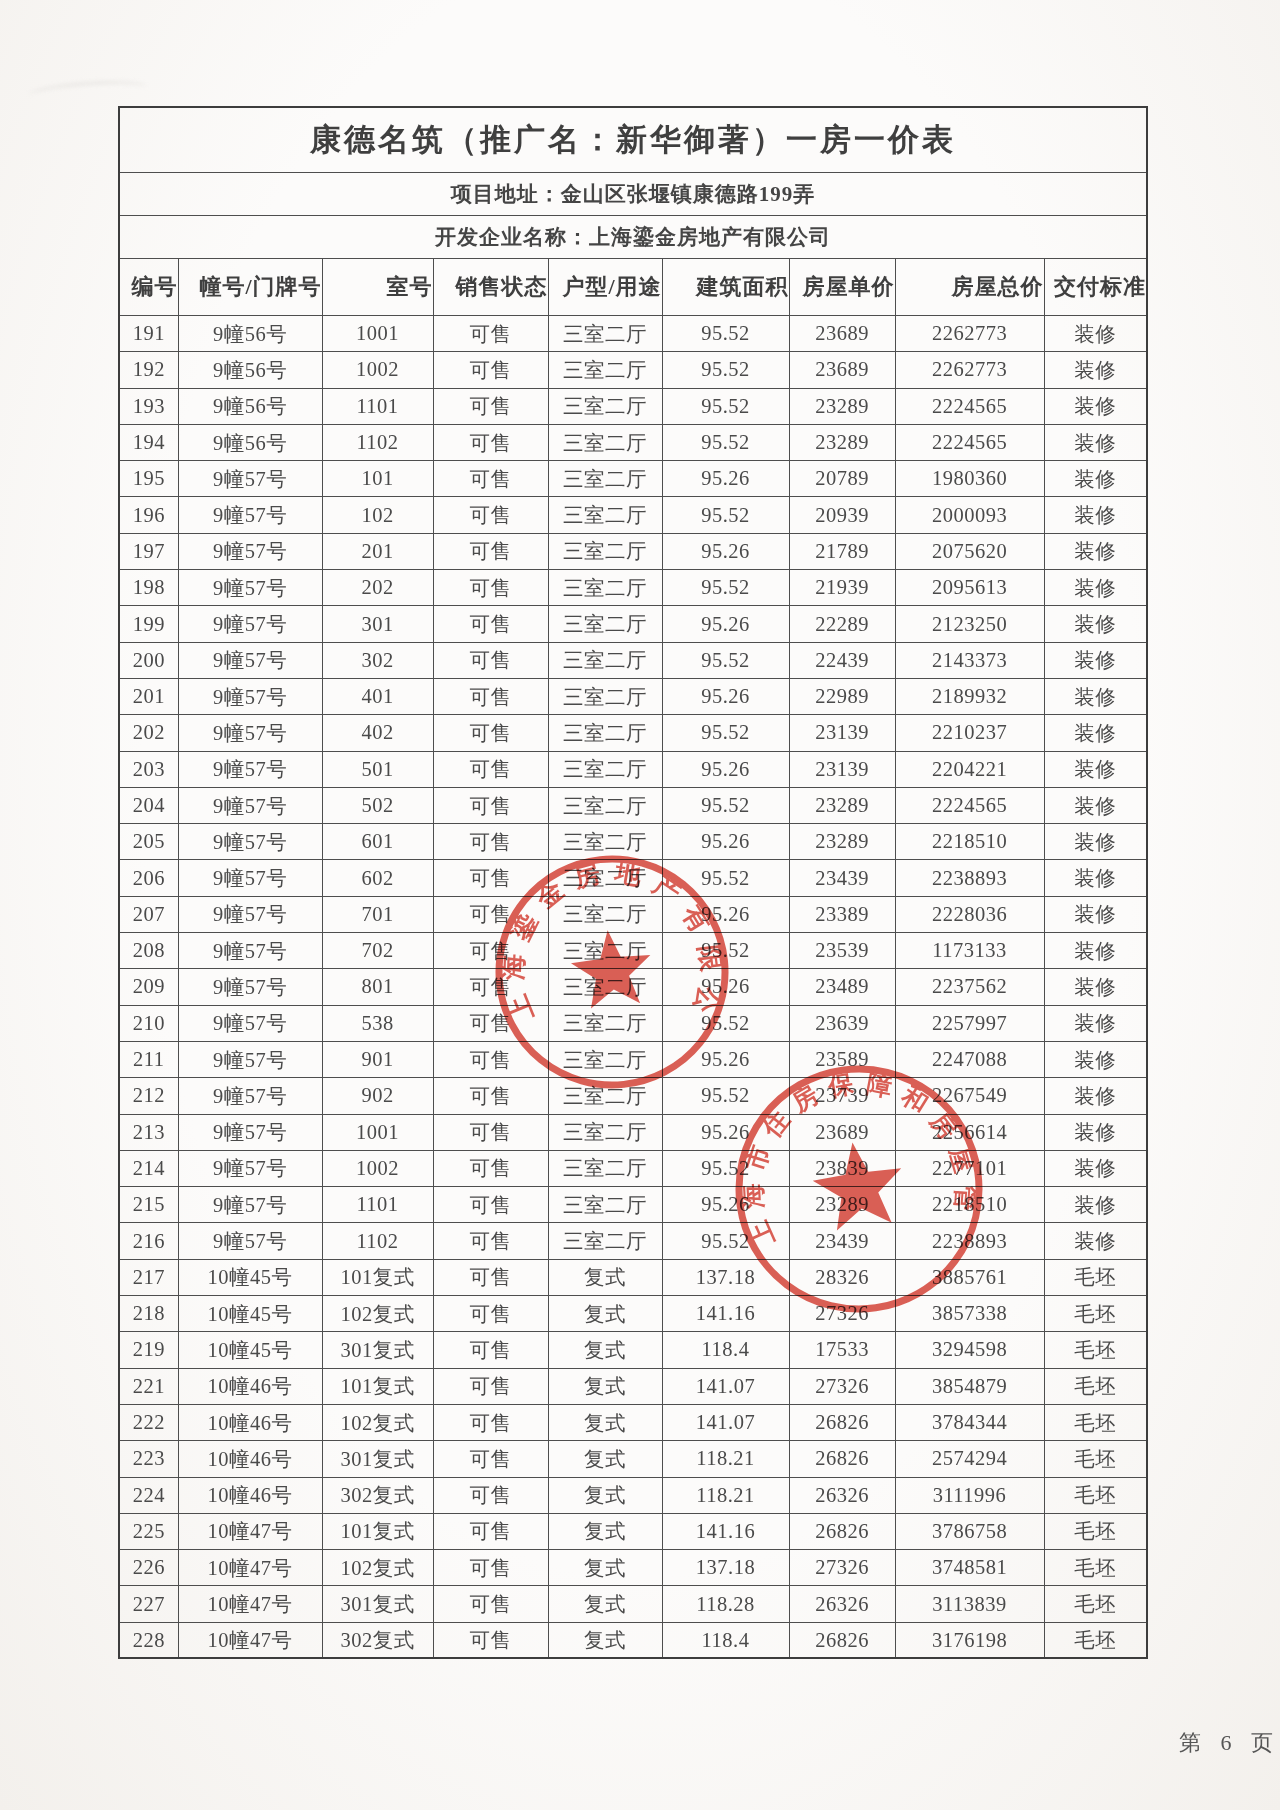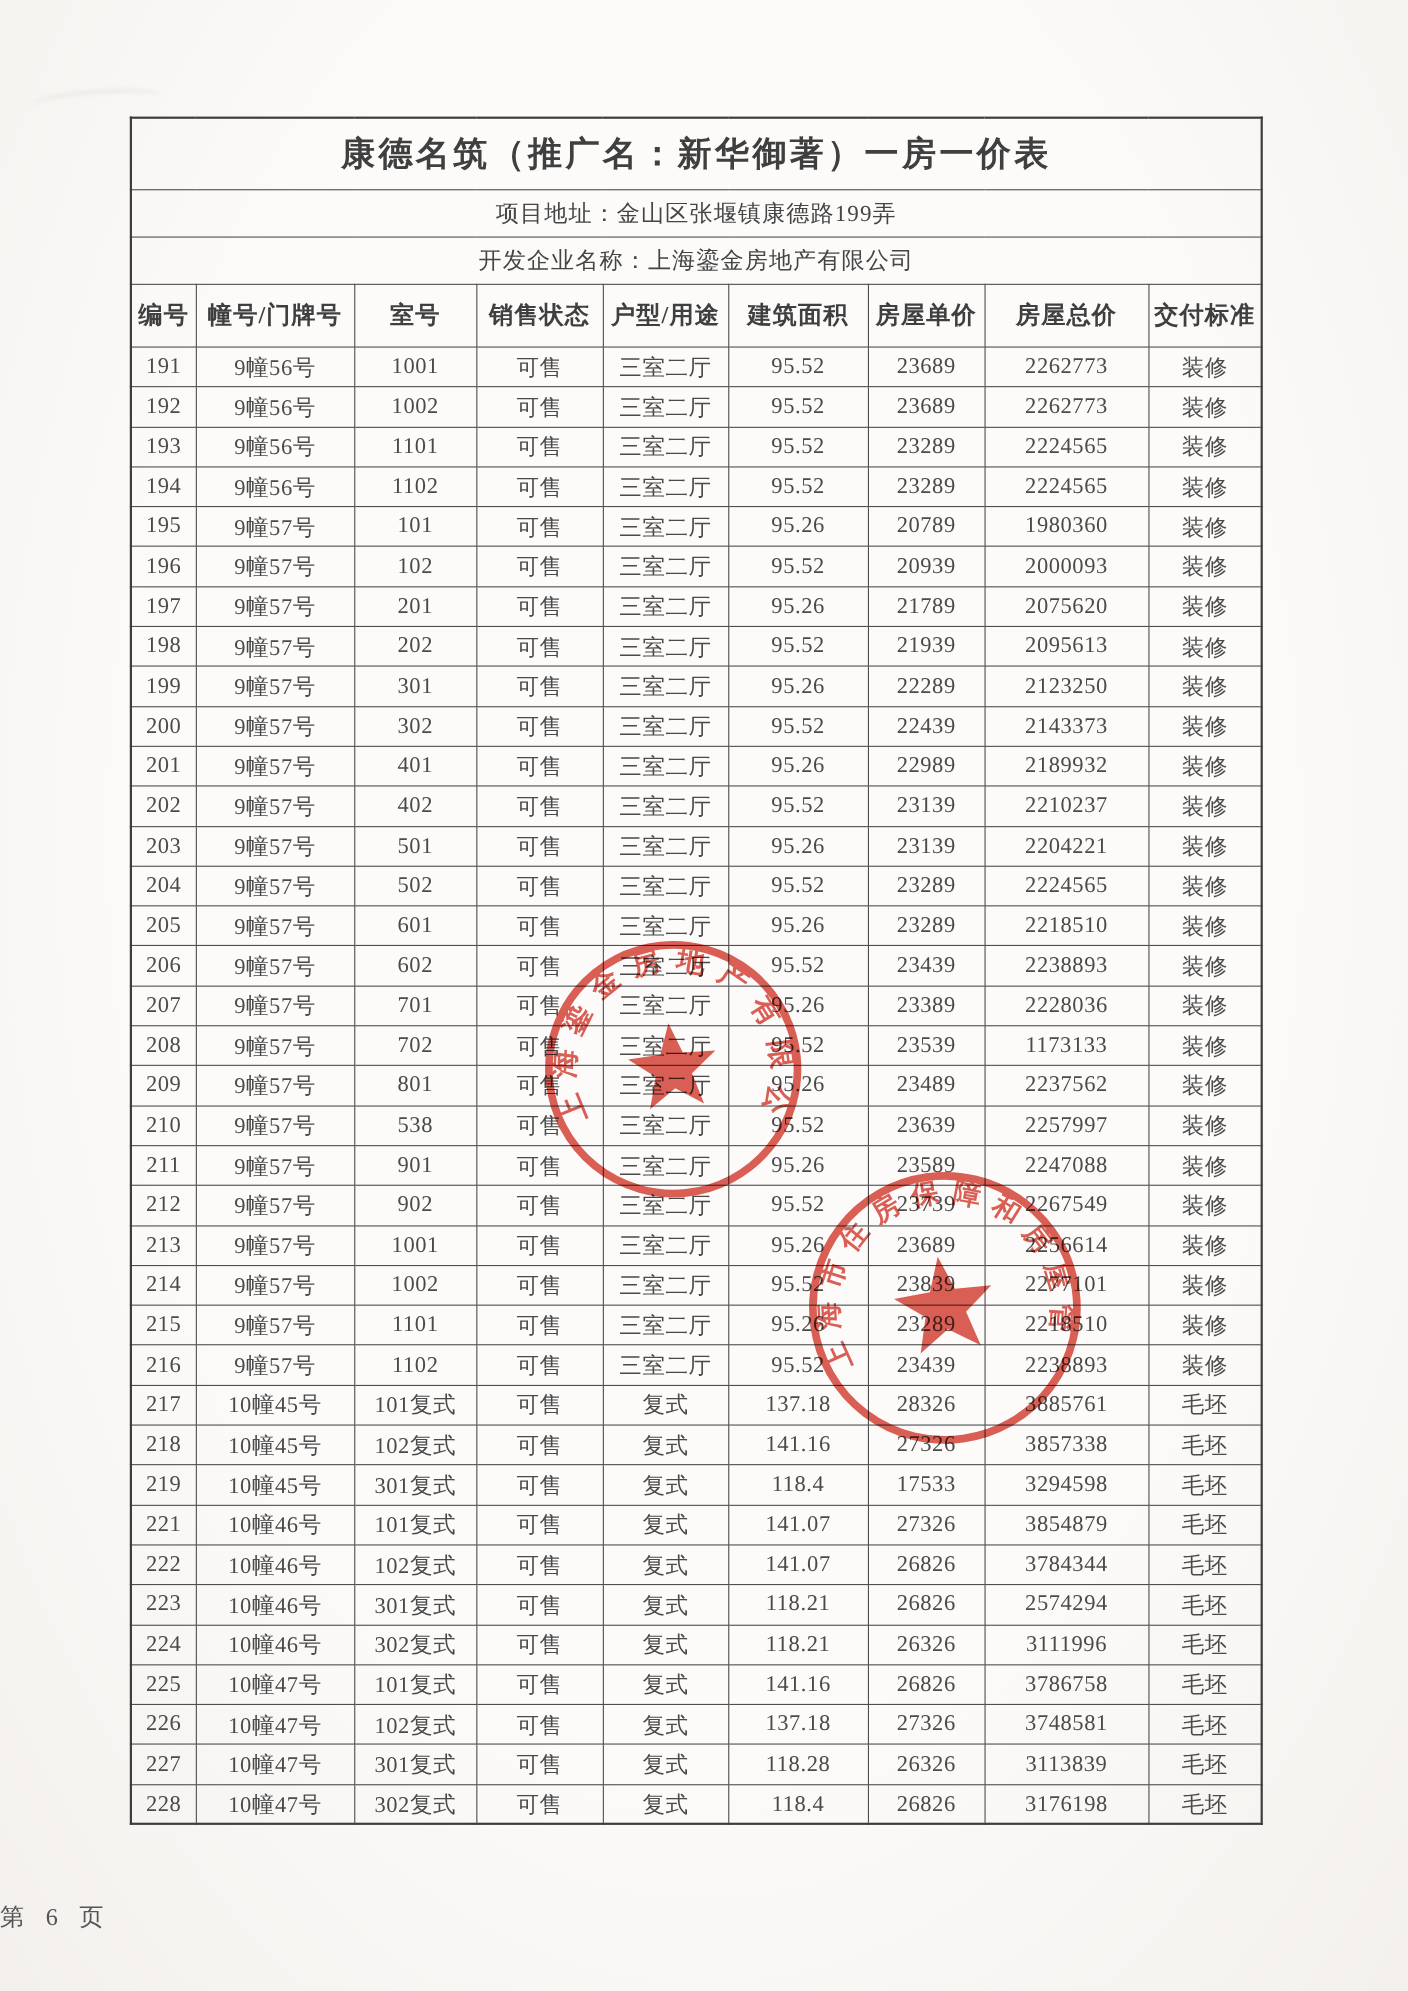--- a/index.html
+++ b/index.html
@@ -22,29 +22,29 @@
   table.price th,table.price td{
     border:1.5px solid #4e4e4e;
     text-align:center;vertical-align:middle;
     padding:0;overflow:hidden;white-space:nowrap;
   }
   table.price{border:2.5px solid #3d3d3d;padding-left:12px;}
   tr.title-row th{
     height:64px;font-size:31px;font-weight:700;letter-spacing:3px;color:#3f3f3f;
   }
   tr.addr-row th, tr.dev-row th{
-    height:42px;font-size:21px;font-weight:400;letter-spacing:1px;color:#454545;
+    height:42px;font-size:21px;font-weight:700;letter-spacing:1px;color:#454545;
   }
   tr.head-row th{
-    height:56px;font-size:22px;font-weight:600;letter-spacing:1px;color:#3f3f3f;
+    height:56px;font-size:22px;font-weight:600;letter-spacing:1px;color:#3f3f3f;text-align:right;
   }
   tbody tr{height:36.3px;}
   tbody td{font-size:20.5px;color:#4a4a4a;letter-spacing:.5px;}
   .footer{
-    position:absolute;left:0;top:1728px;width:1280px;text-align:left;
+    position:absolute;left:0;top:1728px;width:1280px;text-align:right;
     font-size:22px;letter-spacing:7px;color:#555;
   }
   .stamp{
     position:absolute;mix-blend-mode:multiply;opacity:.88;filter:blur(.4px);
     pointer-events:none;
   }
   .stamp text{font-family:"Liberation Serif","DejaVu Serif",serif;font-weight:700;}
 </style>
 </head>
 <body>

